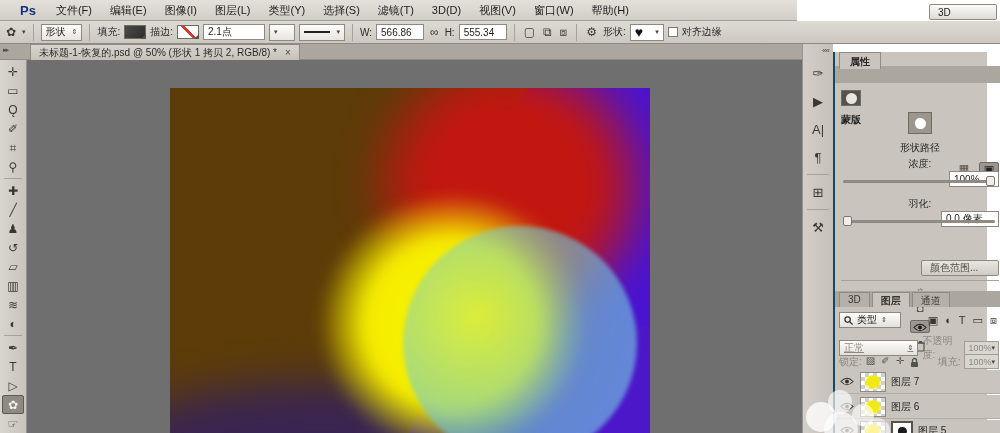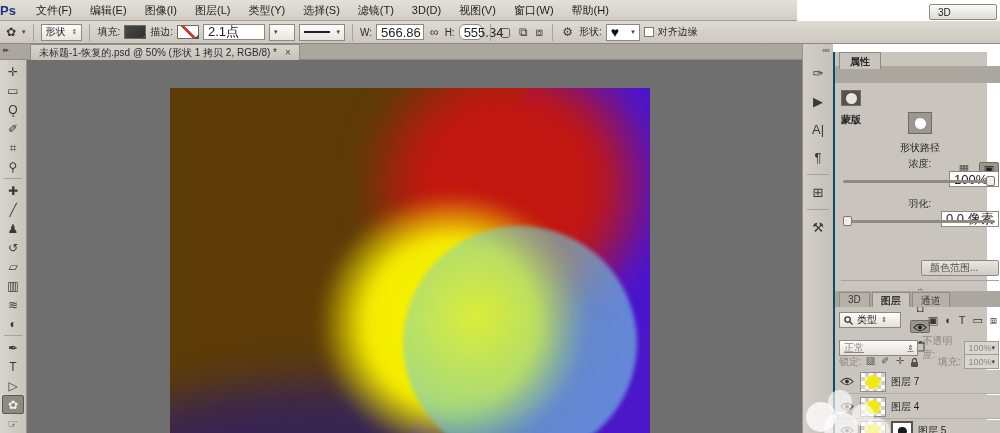--- a/index.html
+++ b/index.html
@@ -2,30 +2,30 @@
 <html><head>
 <meta charset="utf-8">
 <style>
   * { margin:0; padding:0; box-sizing:border-box; }
   html,body { width:1000px; height:433px; overflow:hidden;
     font-family:"Liberation Sans","DejaVu Sans",sans-serif; font-size:11px; color:#222; }
   .abs { position:absolute; }
 
   
   #menubar { left:0; top:0; width:797px; height:21px; background:linear-gradient(#e3e0da,#d2cec7);
-    border-bottom:1px solid #a39f96; display:flex; align-items:center; gap:2px; padding-left:0; }
+    border-bottom:1px solid #a39f96; display:flex; align-items:center; gap:2px; padding-left:20px; }
   #menubar .logo { font-weight:bold; color:#16337e; font-size:13px; margin-right:10px; }
   #menubar .mi { padding:2px 8px; font-size:11px; color:#1c1c1c; }
   #optionsbar { left:0; top:21px; width:1000px; height:23px; background:linear-gradient(#dedbd4,#ccc8c1);
     border-bottom:1px solid #8f8b82; display:flex; align-items:center; padding:0 4px; gap:4px; }
   .sep { width:1px; height:17px; background:#a6a299; margin:0 3px; }
   .osel { background:linear-gradient(#fdfdfc,#e8e5df); border:1px solid #8d897f; height:17px;
     display:flex; align-items:center; padding:0 4px; gap:6px; font-size:10px; }
   .field { background:#fff; border:1px solid #8d897f; height:16px; display:flex; align-items:center;
-    padding:0 4px; font-size:13px; }
+    padding:0 4px; font-size:10px; }
   .lbl { font-size:10px; color:#2a2a2a; }
   .swatch { width:22px; height:14px; border:1px solid #6f6b63; position:relative; }
   .swatch .corner { position:absolute; right:-1px; bottom:-1px; width:0; height:0;
     border-left:5px solid transparent; border-bottom:5px solid #55524c; }
   .miniarrow { font-size:7px; color:#444; }
   .obtn { font-size:12px; color:#3c3a35; padding:0 2px; }
   .chk { width:10px; height:10px; background:#fff; border:1px solid #7d796f; }
   #ws3d { right:3px; top:4px; width:68px; height:16px; background:linear-gradient(#fbfbfa,#dedbd4);
     border:1px solid #8d897f; border-radius:2px; display:flex; align-items:center; padding-left:8px; font-size:10px; }
 
@@ -163,21 +163,21 @@
     <span style="display:inline-block;width:26px;height:2px;background:#222;"></span>
     <span class="miniarrow">▾</span>
   </span>
   <span class="sep"></span>
   <span class="lbl">W:</span>
   <span class="field" style="width:48px;">
     <span>566.86</span>
   </span>
   <span class="obtn">∞</span>
   <span class="lbl">H:</span>
-  <span class="field" style="width:24px;border-radius:6px;">
+  <span class="field" style="width:48px;">
     <span>555.34</span>
   </span>
   <span class="sep"></span>
   <span class="obtn">▢</span>
   <span class="obtn">⧉</span>
   <span class="obtn">⧈</span>
   <span class="sep"></span>
   <span class="obtn">⚙</span>
   <span class="lbl">形状:</span>
   <span class="osel" style="background:#fff; width:34px; justify-content:space-between;">
@@ -376,21 +376,21 @@
   </div>
 
   <div class="layrow" style="top:343px;">
     <span class="eyebox">
       <svg class="mini" width="14" height="9" viewBox="0 0 16 10">
         <path d="M1 5 Q8 -2.5 15 5 Q8 12.5 1 5 Z" fill="none" stroke="#333" stroke-width="1.2"></path>
         <circle cx="8" cy="5" r="2.2" fill="#333"></circle>
         </svg>
     </span>
     <span class="thumb"></span>
-    <span class="lname">图层 4</span>
+    <span class="lname">图层 6</span>
   </div>
 
   <div class="layrow" style="top:368px; height:21px; border-bottom:none;">
     <span class="eyebox">
       <svg class="mini" width="14" height="9" viewBox="0 0 16 10">
         <path d="M1 5 Q8 -2.5 15 5 Q8 12.5 1 5 Z" fill="none" stroke="#333" stroke-width="1.2"></path>
         <circle cx="8" cy="5" r="2.2" fill="#333"></circle>
         </svg>
     </span>
     <span class="thumb"></span>

